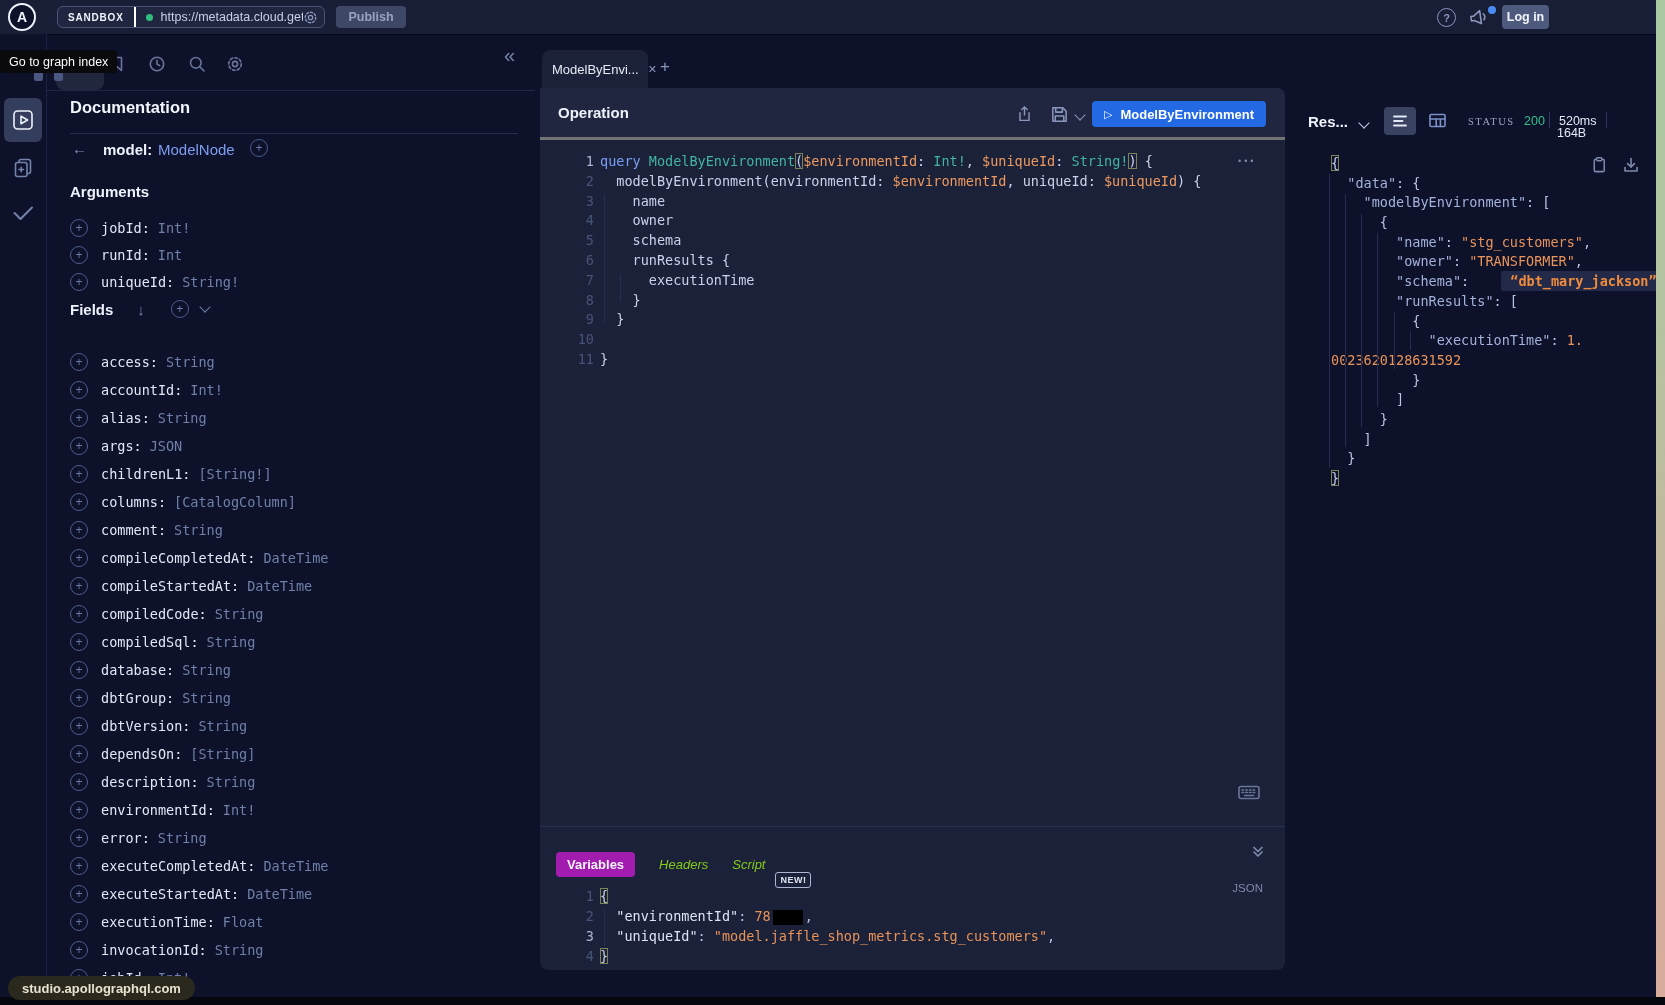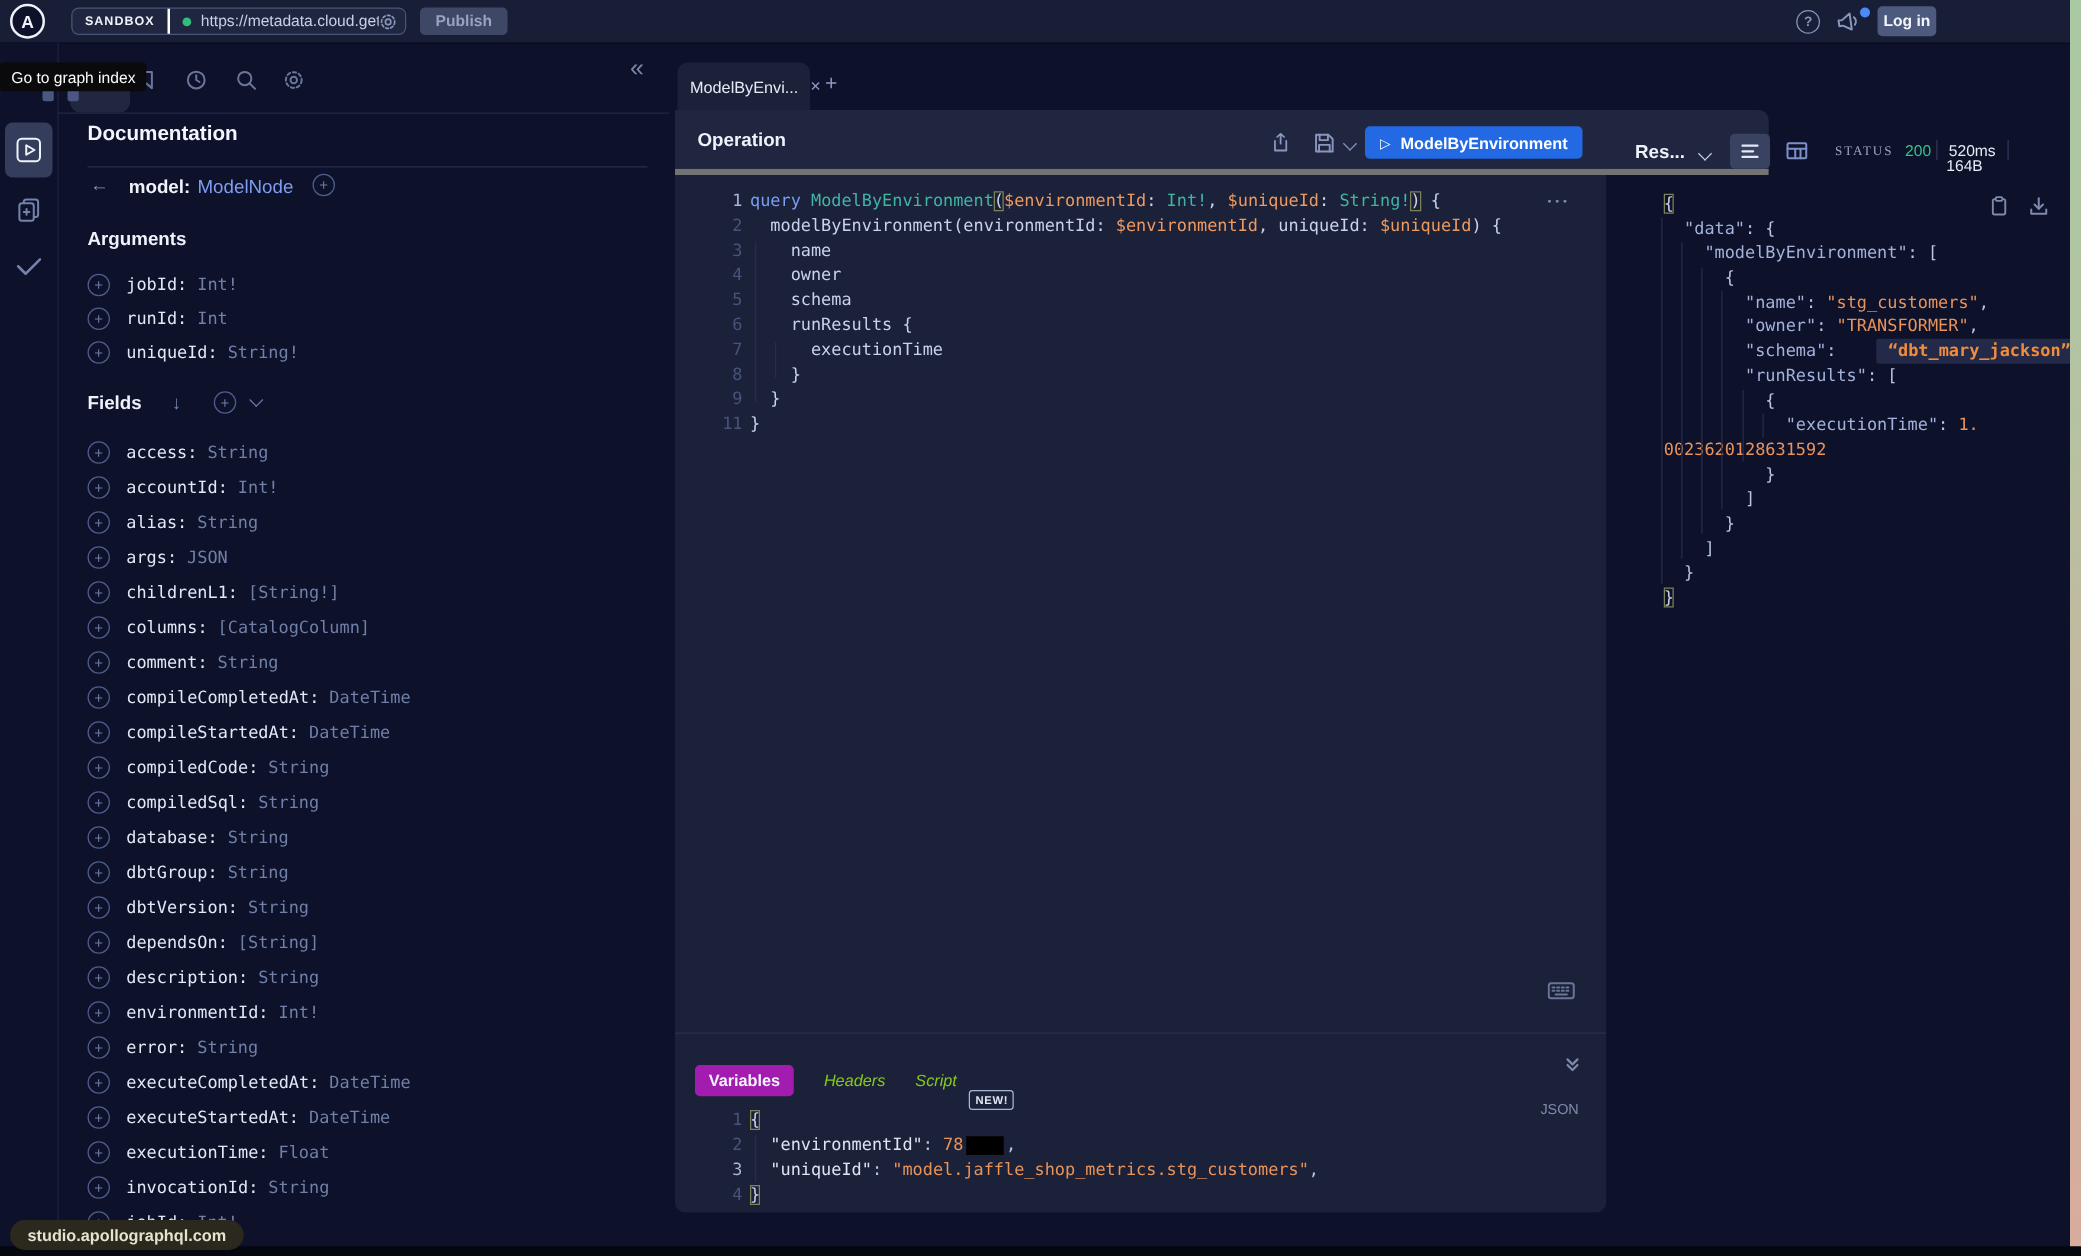--- a/index.html
+++ b/index.html
@@ -57,37 +57,37 @@
   .mtype{left:158px;top:141px;font-size:15px;color:#7f9df0;}
   .pcircle{width:18px;height:18px;border:1.5px solid #4d5d8a;border-radius:50%;box-sizing:border-box;
            display:flex;align-items:center;justify-content:center;font-size:12px;color:#6b7ba6;flex:none;}
   .addtype{left:250px;top:139px;}
   .sec-title{font-size:15px;font-weight:bold;color:#eef2fa;}
   .args{left:70px;top:214px;}
   .fieldrow{display:flex;align-items:center;height:27px;gap:13px;}
   .frow28{height:28px;}
   .fname{font-family:"DejaVu Sans Mono",monospace;font-size:13.5px;color:#e2e8f6;}
   .ftype{font-family:"DejaVu Sans Mono",monospace;font-size:13.5px;color:#7080a8;margin-left:-5px;}
-  .fields-head{left:70px;top:313px;display:flex;align-items:center;}
+  .fields-head{left:70px;top:300px;display:flex;align-items:center;}
   .sort{margin-left:24px;font-size:15px;color:#7a87ad;}
   .fields-list{left:70px;top:348px;}
   .chev{display:inline-block;width:7px;height:7px;border-right:1.6px solid currentColor;
         border-bottom:1.6px solid currentColor;transform:rotate(45deg);}
 
   
   .tab{left:542px;top:50px;width:106px;height:38px;background:#1b2138;border-radius:8px 8px 0 0;
        display:flex;align-items:center;padding:0 10px;box-sizing:border-box;}
   .tab-label{font-size:13px;color:#e6ebf7;white-space:nowrap;}
   .tab-close{margin-left:9px;font-size:11px;color:#8a96bd;}
   .newtab{left:660px;top:57px;font-size:17px;color:#8a96bd;}
 
   
   .card{left:540px;top:88px;width:745px;height:882px;background:#1b2138;border-radius:0 8px 8px 8px;}
-  .card-head{position:absolute;left:0;top:0;width:875px;height:52px;background:#20263f;
-             border-bottom:5px solid #737373;border-radius:0 8px 0 0;box-sizing:border-box;}
+  .card-head{position:absolute;left:0;top:0;width:745px;height:52px;background:#20263f;
+             border-bottom:3px solid #737373;border-radius:0 8px 0 0;box-sizing:border-box;}
   .op-title{position:absolute;left:18px;top:16px;font-size:15px;font-weight:bold;color:#eef2fa;}
   .hd-ic{position:absolute;top:17px;color:#8a96bd;}
   .runbtn{position:absolute;left:552px;top:13px;width:174px;height:26px;background:#2269e3;border-radius:4px;
           display:flex;align-items:center;justify-content:center;gap:8px;color:#fff;}
   .runbtn .play{font-size:11px;}
   .runbtn .rlabel{font-size:13px;font-weight:bold;}
   .more{position:absolute;left:698px;top:68px;font-size:9px;letter-spacing:3px;color:#7e8aac;}
 
   .code-block{position:absolute;left:0;top:64px;width:745px;}
   .code-row{display:flex;height:19.8px;line-height:19.8px;font-family:"DejaVu Sans Mono",monospace;font-size:13.5px;white-space:pre;}
@@ -483,20 +483,21 @@
     <div class="code-block">
         <div class="code-row"><span class="gut active">1</span><span class="code-line"><span class="tk-kw">query </span><span class="tk-fn">ModelByEnvironment</span><span class="tk-brk">(</span><span class="tk-var">$environmentId</span><span class="tk-plain">: </span><span class="tk-type">Int!</span><span class="tk-plain">, </span><span class="tk-var">$uniqueId</span><span class="tk-plain">: </span><span class="tk-type">String!</span><span class="tk-brk">)</span><span class="tk-plain"> {</span></span></div>
         <div class="code-row"><span class="gut">2</span><span class="code-line"><span class="tk-plain">  modelByEnvironment(environmentId: </span><span class="tk-var">$environmentId</span><span class="tk-plain">, uniqueId: </span><span class="tk-var">$uniqueId</span><span class="tk-plain">) {</span></span></div>
         <div class="code-row"><span class="gut">3</span><span class="code-line"><span class="tk-plain">    name</span></span></div>
         <div class="code-row"><span class="gut">4</span><span class="code-line"><span class="tk-plain">    owner</span></span></div>
         <div class="code-row"><span class="gut">5</span><span class="code-line"><span class="tk-plain">    schema</span></span></div>
         <div class="code-row"><span class="gut">6</span><span class="code-line"><span class="tk-plain">    runResults {</span></span></div>
         <div class="code-row"><span class="gut">7</span><span class="code-line"><span class="tk-plain">      executionTime</span></span></div>
         <div class="code-row"><span class="gut">8</span><span class="code-line"><span class="tk-plain">    }</span></span></div>
         <div class="code-row"><span class="gut">9</span><span class="code-line"><span class="tk-plain">  }</span></span></div>
+        <div class="code-row"><span class="gut">10</span><span class="code-line"><span class="tk-plain"></span></span></div>
         <div class="code-row"><span class="gut">11</span><span class="code-line"><span class="tk-plain">}</span></span></div>
       </div>
     <div class="guide" style="left:64px;top:106px;height:128px;"></div>
     <div class="guide" style="left:80px;top:186px;height:28px;"></div>
 
     <div class="kbd">
       <svg class="ico" width="22" height="15" viewBox="0 0 22 15">
           <rect x="1" y="1.5" width="20" height="12" rx="2"></rect>
           <path d="M4 5h14" stroke-dasharray="1.6 2.1"></path>
           <path d="M4 7.5h14" stroke-dasharray="1.6 2.1"></path>

